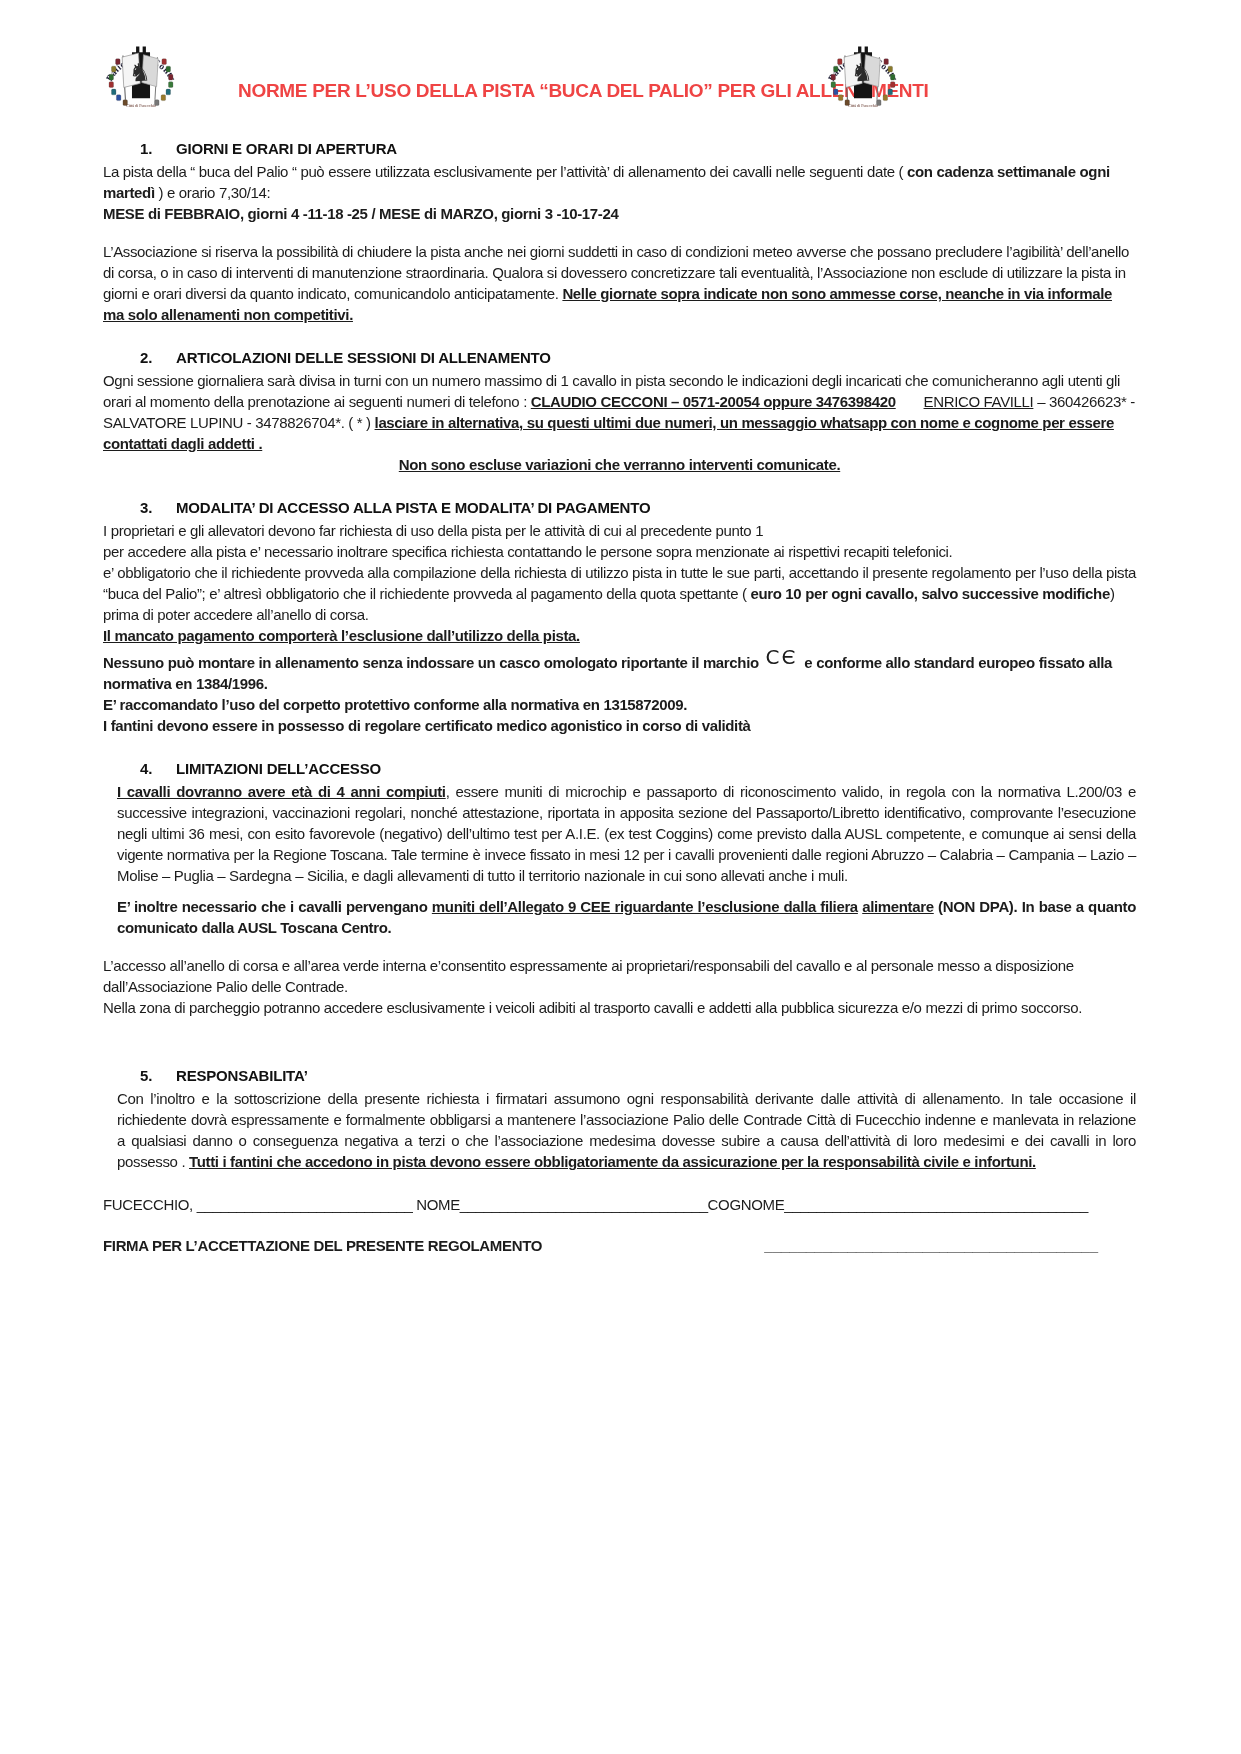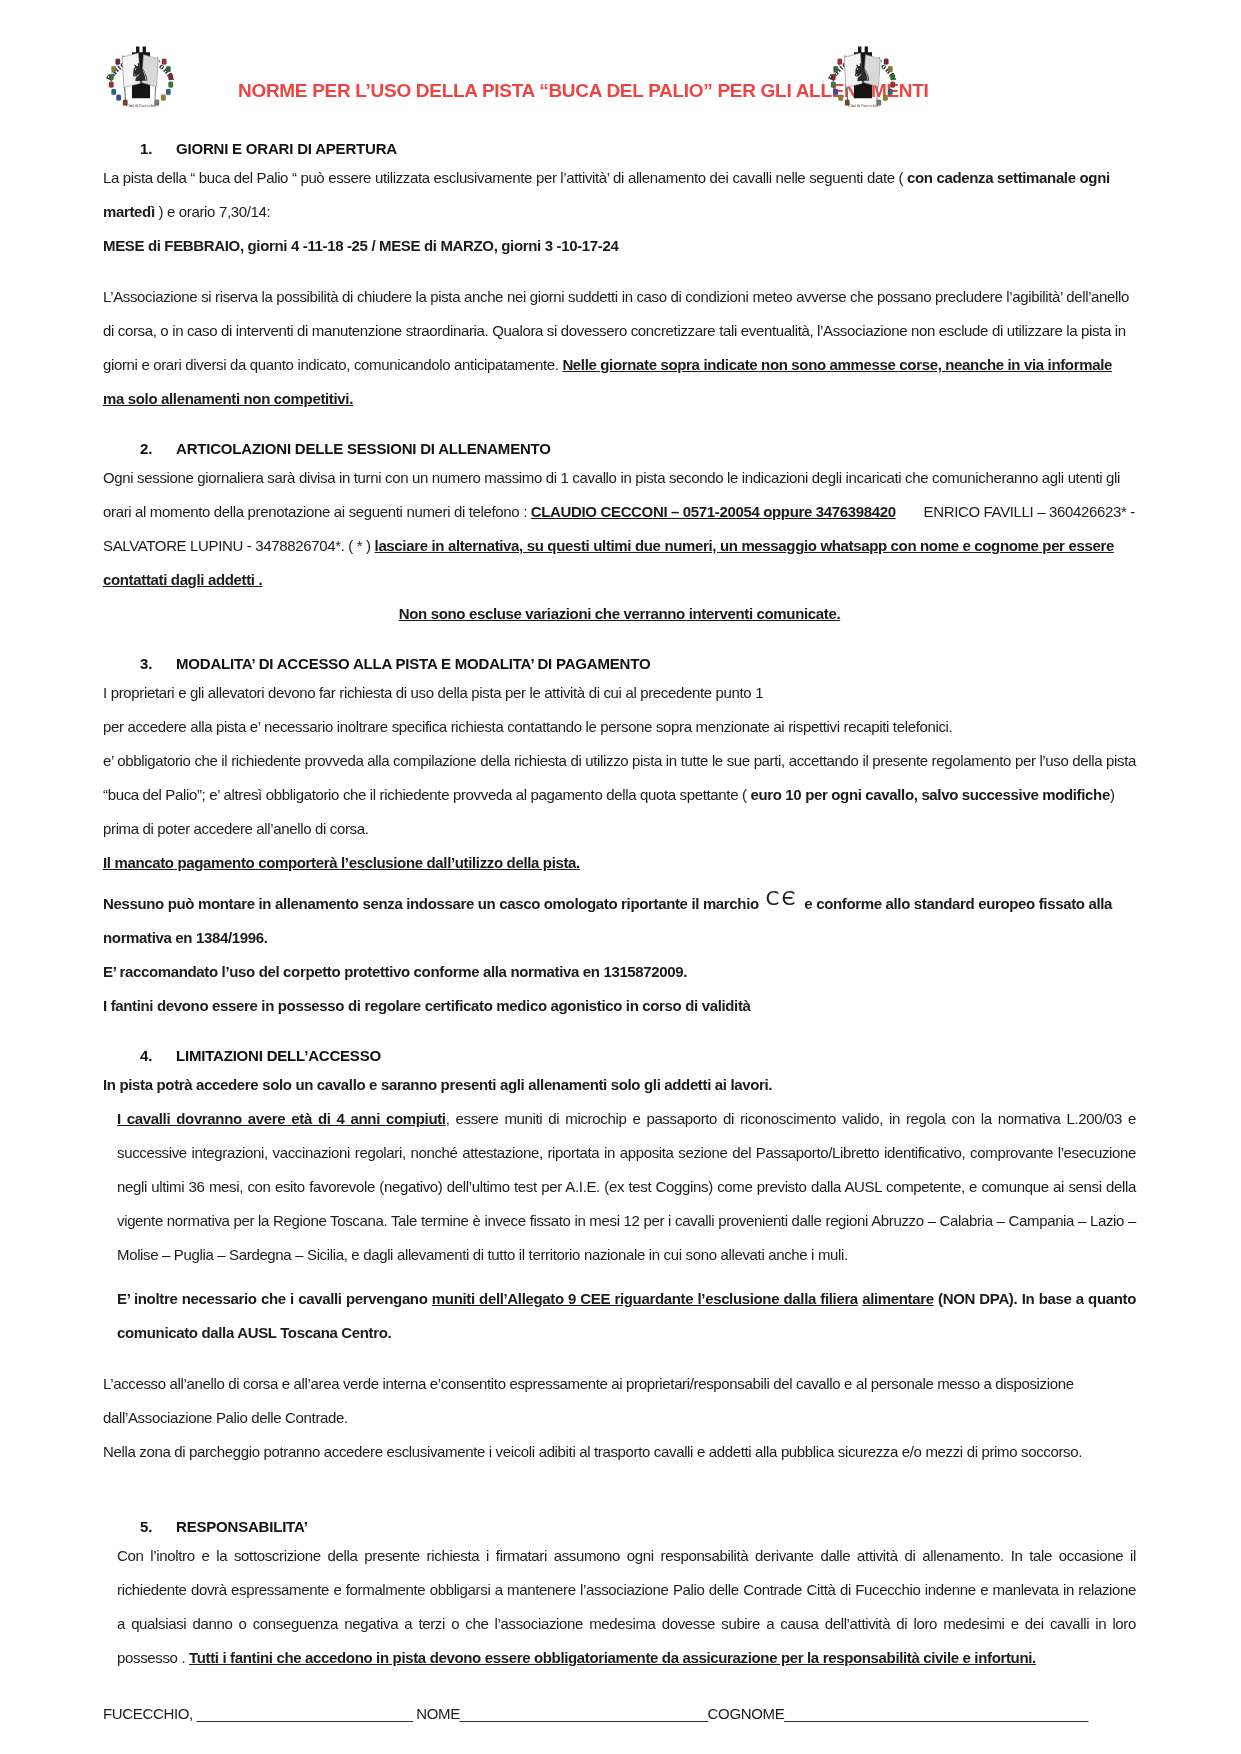--- a/index.html
+++ b/index.html
@@ -12,36 +12,36 @@
   .doc-header{position:absolute;top:0;left:0;width:100%;height:0;}
   .logo{position:absolute;width:82px;height:92px;}
   .logo-left{left:100px;top:30px;}
   .logo-right{left:822px;top:30px;}
   .doc-title{
     position:absolute;left:238px;top:80px;white-space:nowrap;
     font-size:19px;font-weight:bold;letter-spacing:-0.3px;color:#ef4444;
   }
   
   .doc-body{padding:136px 105px 0 103px;}
-  .para{font-size:15px;line-height:34px;letter-spacing:-0.35px;margin:0;}
+  .para{font-size:15px;line-height:21px;letter-spacing:-0.35px;margin:0;}
   .sec-heading{
     display:flex;font-size:15px;font-weight:bold;line-height:25px;
     letter-spacing:-0.2px;margin:20px 0 0 0;color:#111;
   }
   .sec-heading.first{margin-top:0;}
   .sec-heading.sec-5{margin-top:45px;}
   .sec-num{width:36px;margin-left:37px;flex:none;}
   .center{text-align:center;}
   .justify{text-align:justify;margin-left:14px;}
   .gap{margin-top:17px;}
   .gap-sm{margin-top:10px;}
   .gap-xs{margin-top:5px;}
   .run-n{font-weight:normal;}
   .run-b{font-weight:bold;}
-  .run-u{padding-left:24px;}
+  .run-u{text-decoration:underline;padding-left:24px;}
   .run-bu{font-weight:bold;text-decoration:underline;}
   .run-ce{
     font-family:"DejaVu Sans",sans-serif;font-weight:400;font-size:20px;
     letter-spacing:2px;position:relative;top:-4px;padding:0 3px;
   }
   
   .sig{margin-top:22px;white-space:nowrap;}
   .firma{margin-top:20px;display:flex;justify-content:space-between;align-items:flex-start;}
   .firma-label{font-weight:bold;}
   .firma-blank{font-weight:bold;margin-right:38px;letter-spacing:0;}
@@ -161,21 +161,20 @@
       <p class="para gap-xs"><span class="run-b">Nessuno può montare in allenamento senza indossare un casco omologato riportante il marchio </span><span class="run-ce">CЄ</span><span class="run-b"> e conforme allo standard europeo fissato alla normativa en 1384/1996.</span></p>
       <p class="para"><span class="run-b">E’ raccomandato l’uso del corpetto protettivo conforme alla normativa en 1315872009.</span></p>
       <p class="para"><span class="run-b">I fantini devono essere in possesso di regolare certificato medico agonistico in corso di validità</span></p>
     </section>
 
     <section>
       <h2 class="sec-heading">
         <span class="sec-num">4.</span>
         <span class="sec-label">LIMITAZIONI DELL’ACCESSO</span>
       </h2>
-      <p class="para"><span class="run-b">In pista potrà accedere solo un cavallo e saranno presenti agli allenamenti solo gli addetti ai lavori.</span></p>
       <p class="para justify"><span class="run-bu">I cavalli dovranno avere età di 4 anni compiuti</span><span class="run-n">, essere muniti di microchip e passaporto di riconoscimento valido, in regola con la normativa L.200/03 e successive integrazioni, vaccinazioni regolari, nonché attestazione, riportata in apposita sezione del Passaporto/Libretto identificativo, comprovante l’esecuzione negli ultimi  36 mesi, con esito favorevole (negativo) dell’ultimo test per A.I.E. (ex test Coggins) come previsto dalla AUSL competente, e comunque ai sensi della vigente normativa per la Regione Toscana. Tale termine è invece fissato in mesi 12 per i cavalli provenienti dalle regioni Abruzzo – Calabria – Campania – Lazio – Molise – Puglia – Sardegna – Sicilia, e dagli allevamenti di tutto il territorio nazionale in cui sono allevati anche i muli.</span></p>
       <p class="para justify gap-sm"><span class="run-b">E’ inoltre necessario che i cavalli pervengano </span><span class="run-bu">muniti dell’Allegato 9 CEE riguardante l’esclusione dalla filiera</span><span class="run-b"> </span><span class="run-bu">alimentare</span><span class="run-b"> (NON DPA). In base a quanto comunicato dalla AUSL Toscana Centro.</span></p>
       <p class="para gap"><span class="run-n">L’accesso all’anello di corsa e all’area verde interna e’consentito espressamente ai proprietari/responsabili del cavallo e al personale messo a disposizione dall’Associazione Palio delle Contrade.</span></p>
       <p class="para"><span class="run-n">Nella zona di parcheggio potranno accedere esclusivamente i veicoli adibiti al trasporto cavalli e addetti alla pubblica sicurezza e/o mezzi di primo soccorso.</span></p>
     </section>
 
     <section>
       <h2 class="sec-heading sec-5">
         <span class="sec-num">5.</span>
         <span class="sec-label">RESPONSABILITA’</span>

